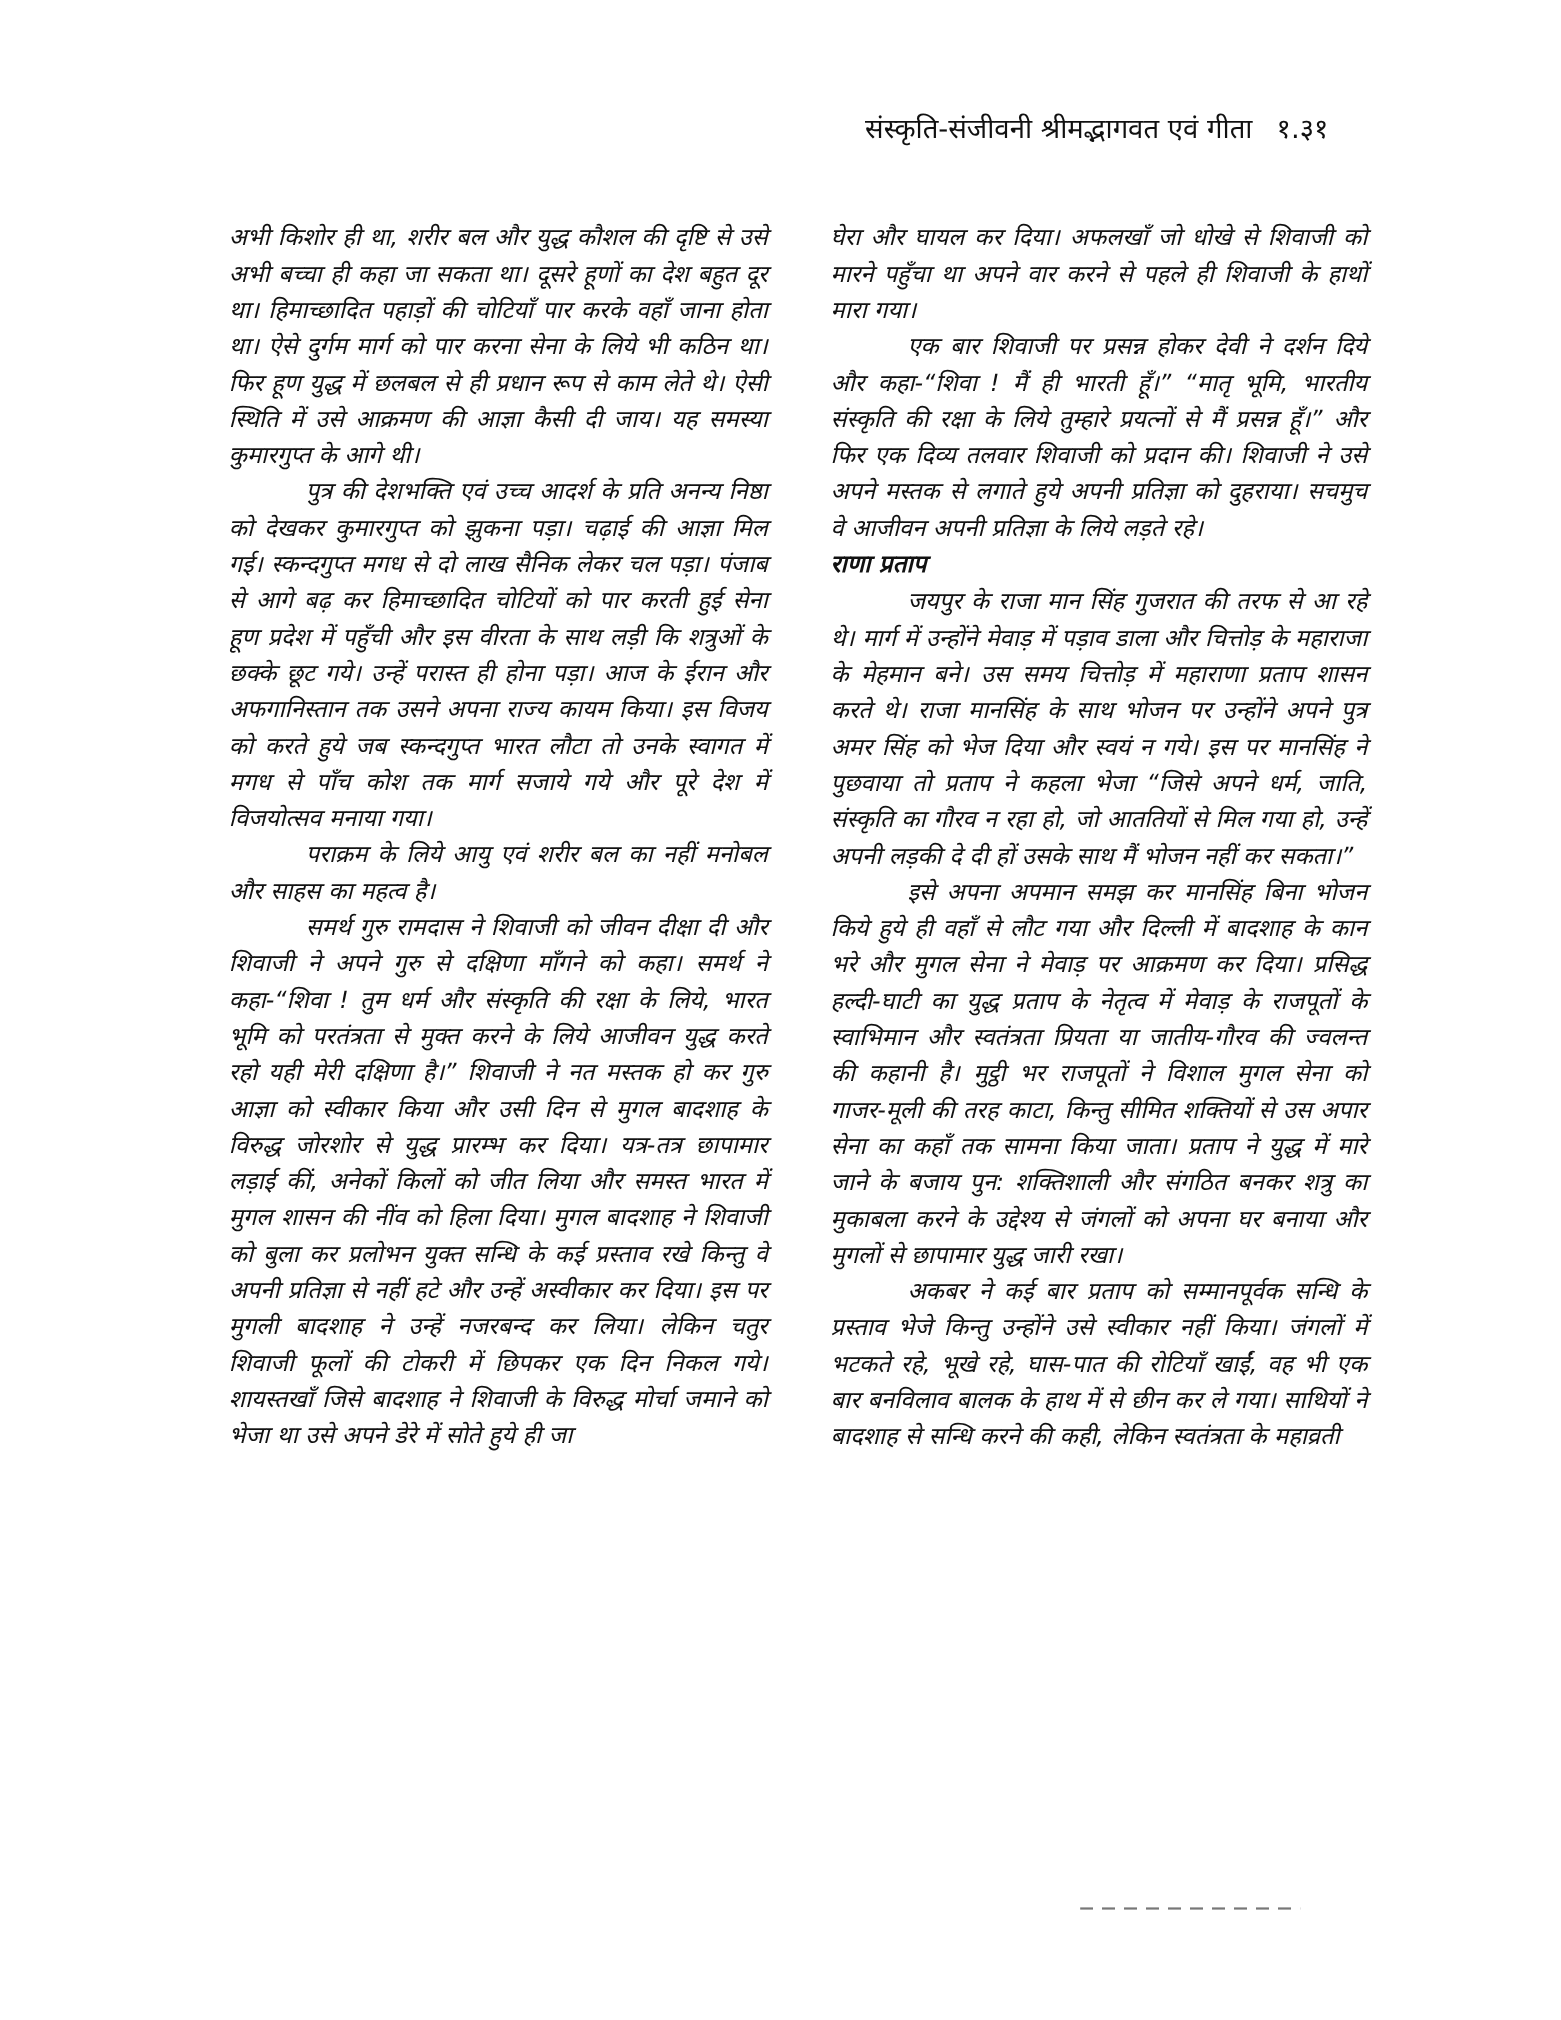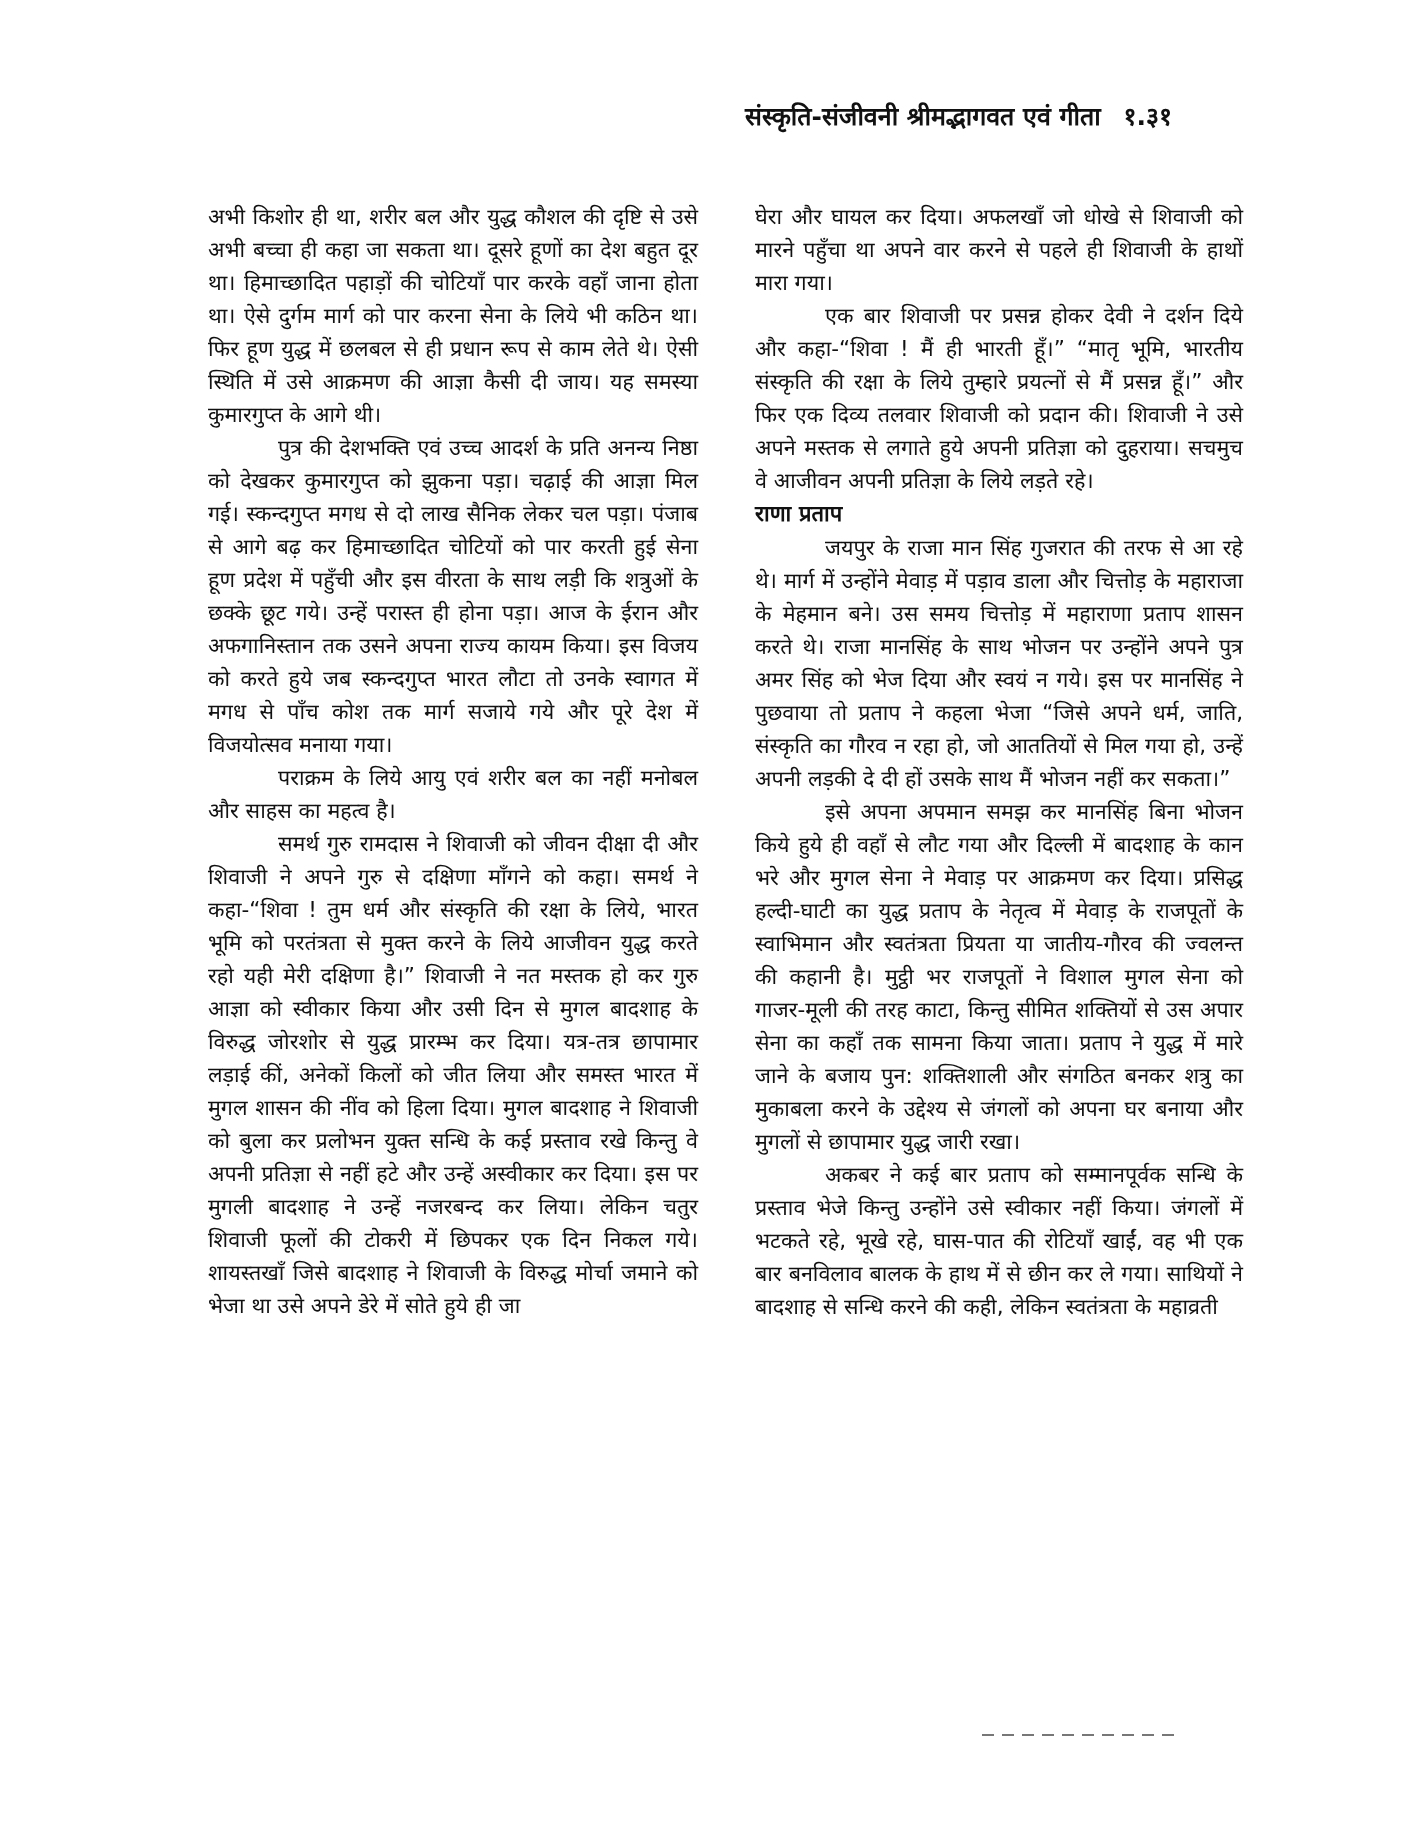--- a/index.html
+++ b/index.html
@@ -1,20 +1,20 @@
 <!DOCTYPE html>
 <html><head>
 <meta charset="utf-8">
 <style>
   html, body { margin:0; padding:0; background:#ffffff; }
   body { width:1419px; height:1836px; position:relative; overflow:hidden;
          font-family: "DejaVu Sans", "Liberation Sans", sans-serif; color:#111; }
-  .header { position:absolute; top:98px; left:745px; width:470px; text-align:left;
-            font-size:25px; font-weight:bold; white-space:nowrap; letter-spacing:0; }
-  .col { position:absolute; top:200px; font-size:21.5px; line-height:33px; text-align:justify; }
+  .header { position:absolute; top:98px; left:762px; width:470px; text-align:center;
+            font-size:25px; font-weight:normal; white-space:nowrap; letter-spacing:0; }
+  .col { position:absolute; top:200px; font-size:21.5px; line-height:33px; text-align:justify;font-style:italic; }
   .col.left { left:208px; width:490px; }
   .col.right { left:755px; width:488px; }
   .col p { margin:0; text-indent:0; }
   .col p.indent { text-indent:70px; }
   .col h2 { margin:0; font-size:22px; font-weight:bold; text-align:left; line-height:34px; }
   .dash-line { position:absolute; top:1734px; left:982px; width:200px; height:2px;
                background: repeating-linear-gradient(90deg,#777 0 12px, transparent 12px 20px); }
 </style>
 </head>
 <body>

